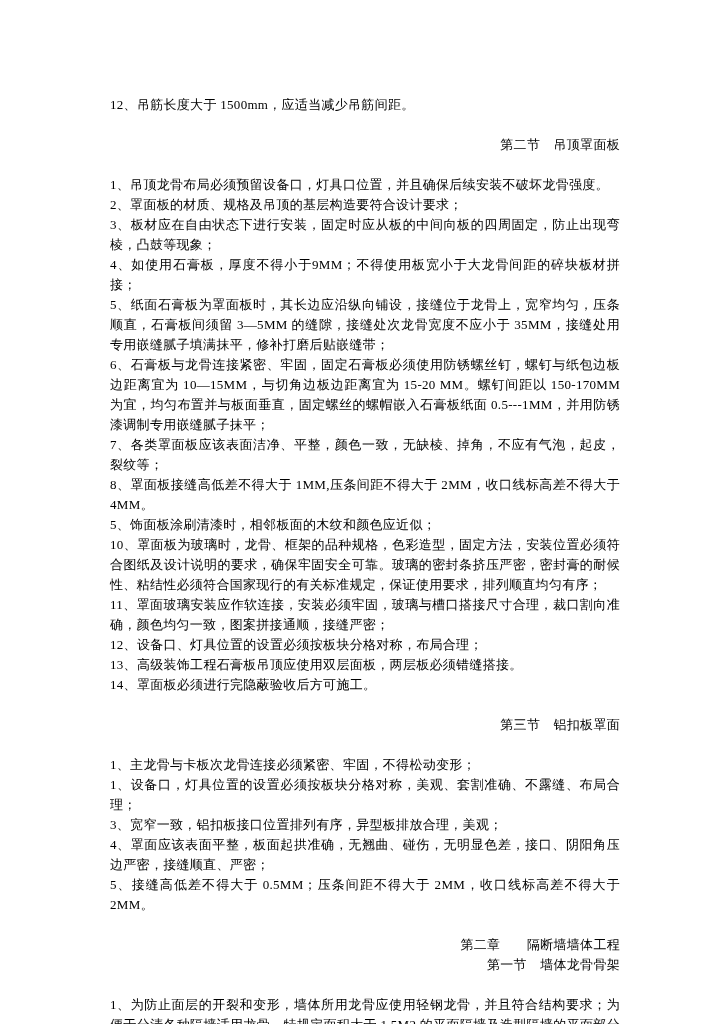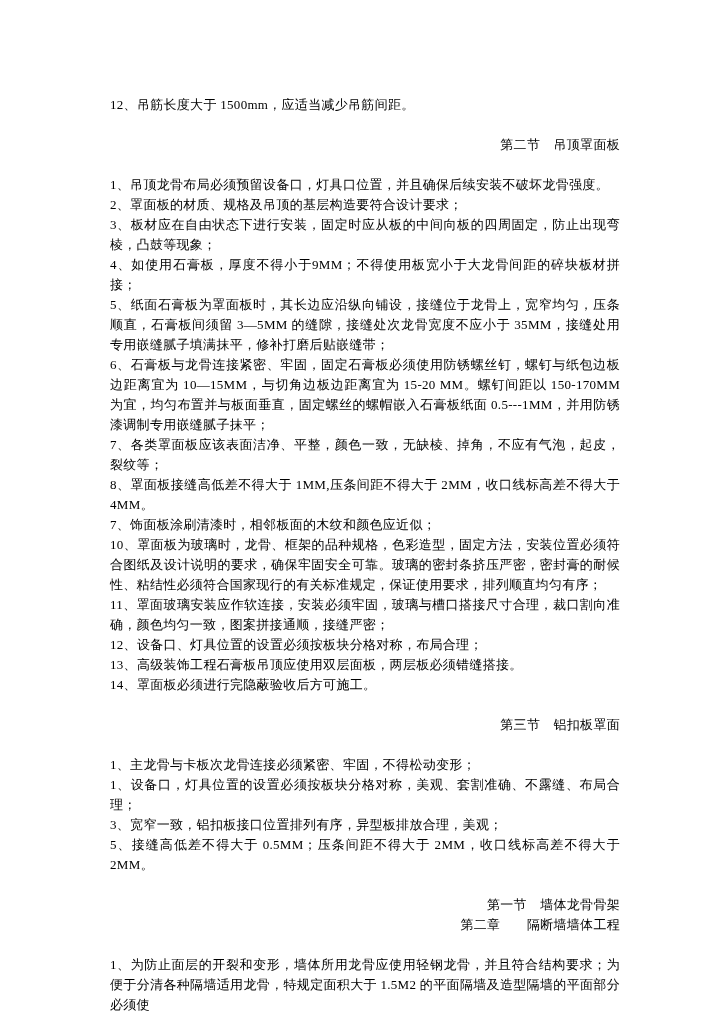--- a/index.html
+++ b/index.html
@@ -51,32 +51,33 @@
       <div class="block heading">第二节　吊顶罩面板</div>
       <div class="block blank"></div>
       <div class="block item">1、吊顶龙骨布局必须预留设备口，灯具口位置，并且确保后续安装不破坏龙骨强度。</div>
       <div class="block item">2、罩面板的材质、规格及吊顶的基层构造要符合设计要求；</div>
       <div class="block item">3、板材应在自由状态下进行安装，固定时应从板的中间向板的四周固定，防止出现弯棱，凸鼓等现象；</div>
       <div class="block item">4、如使用石膏板，厚度不得小于9MM；不得使用板宽小于大龙骨间距的碎块板材拼接；</div>
       <div class="block item">5、纸面石膏板为罩面板时，其长边应沿纵向铺设，接缝位于龙骨上，宽窄均匀，压条顺直，石膏板间须留 3—5MM 的缝隙，接缝处次龙骨宽度不应小于 35MM，接缝处用专用嵌缝腻子填满抹平，修补打磨后贴嵌缝带；</div>
       <div class="block item">6、石膏板与龙骨连接紧密、牢固，固定石膏板必须使用防锈螺丝钉，螺钉与纸包边板边距离宜为 10—15MM，与切角边板边距离宜为 15-20 MM。螺钉间距以 150-170MM 为宜，均匀布置并与板面垂直，固定螺丝的螺帽嵌入石膏板纸面 0.5---1MM，并用防锈漆调制专用嵌缝腻子抹平；</div>
       <div class="block item">7、各类罩面板应该表面洁净、平整，颜色一致，无缺棱、掉角，不应有气泡，起皮，裂纹等；</div>
       <div class="block item">8、罩面板接缝高低差不得大于 1MM,压条间距不得大于 2MM，收口线标高差不得大于 4MM。</div>
-      <div class="block item">7、饰面板涂刷清漆时，相邻板面的木纹和颜色应近似；</div>
+      <div class="block item">5、饰面板涂刷清漆时，相邻板面的木纹和颜色应近似；</div>
       <div class="block item">10、罩面板为玻璃时，龙骨、框架的品种规格，色彩造型，固定方法，安装位置必须符合图纸及设计说明的要求，确保牢固安全可靠。玻璃的密封条挤压严密，密封膏的耐候性、粘结性必须符合国家现行的有关标准规定，保证使用要求，排列顺直均匀有序；</div>
       <div class="block item">11、罩面玻璃安装应作软连接，安装必须牢固，玻璃与槽口搭接尺寸合理，裁口割向准确，颜色均匀一致，图案拼接通顺，接缝严密；</div>
       <div class="block item">12、设备口、灯具位置的设置必须按板块分格对称，布局合理；</div>
       <div class="block item">13、高级装饰工程石膏板吊顶应使用双层面板，两层板必须错缝搭接。</div>
       <div class="block item">14、罩面板必须进行完隐蔽验收后方可施工。</div>
       <div class="block blank"></div>
       <div class="block heading">第三节　铝扣板罩面</div>
       <div class="block blank"></div>
       <div class="block item">1、主龙骨与卡板次龙骨连接必须紧密、牢固，不得松动变形；</div>
       <div class="block item">1、设备口，灯具位置的设置必须按板块分格对称，美观、套割准确、不露缝、布局合理；</div>
       <div class="block item">3、宽窄一致，铝扣板接口位置排列有序，异型板排放合理，美观；</div>
+      <div class="block item">4、罩面应该表面平整，板面起拱准确，无翘曲、碰伤，无明显色差，接口、阴阳角压边严密，接缝顺直、严密；</div>
       <div class="block item">5、接缝高低差不得大于 0.5MM；压条间距不得大于 2MM，收口线标高差不得大于 2MM。</div>
       <div class="block blank"></div>
+      <div class="block chapter">第二章　　隔断墙墙体工程</div>
       <div class="block heading">第一节　墙体龙骨骨架</div>
-      <div class="block chapter">第二章　　隔断墙墙体工程</div>
       <div class="block blank"></div>
       <div class="block item">1、为防止面层的开裂和变形，墙体所用龙骨应使用轻钢龙骨，并且符合结构要求；为便于分清各种隔墙适用龙骨，特规定面积大于 1.5M2 的平面隔墙及造型隔墙的平面部分必须使</div>
     </div>
 </div>
 
 </body></html>

